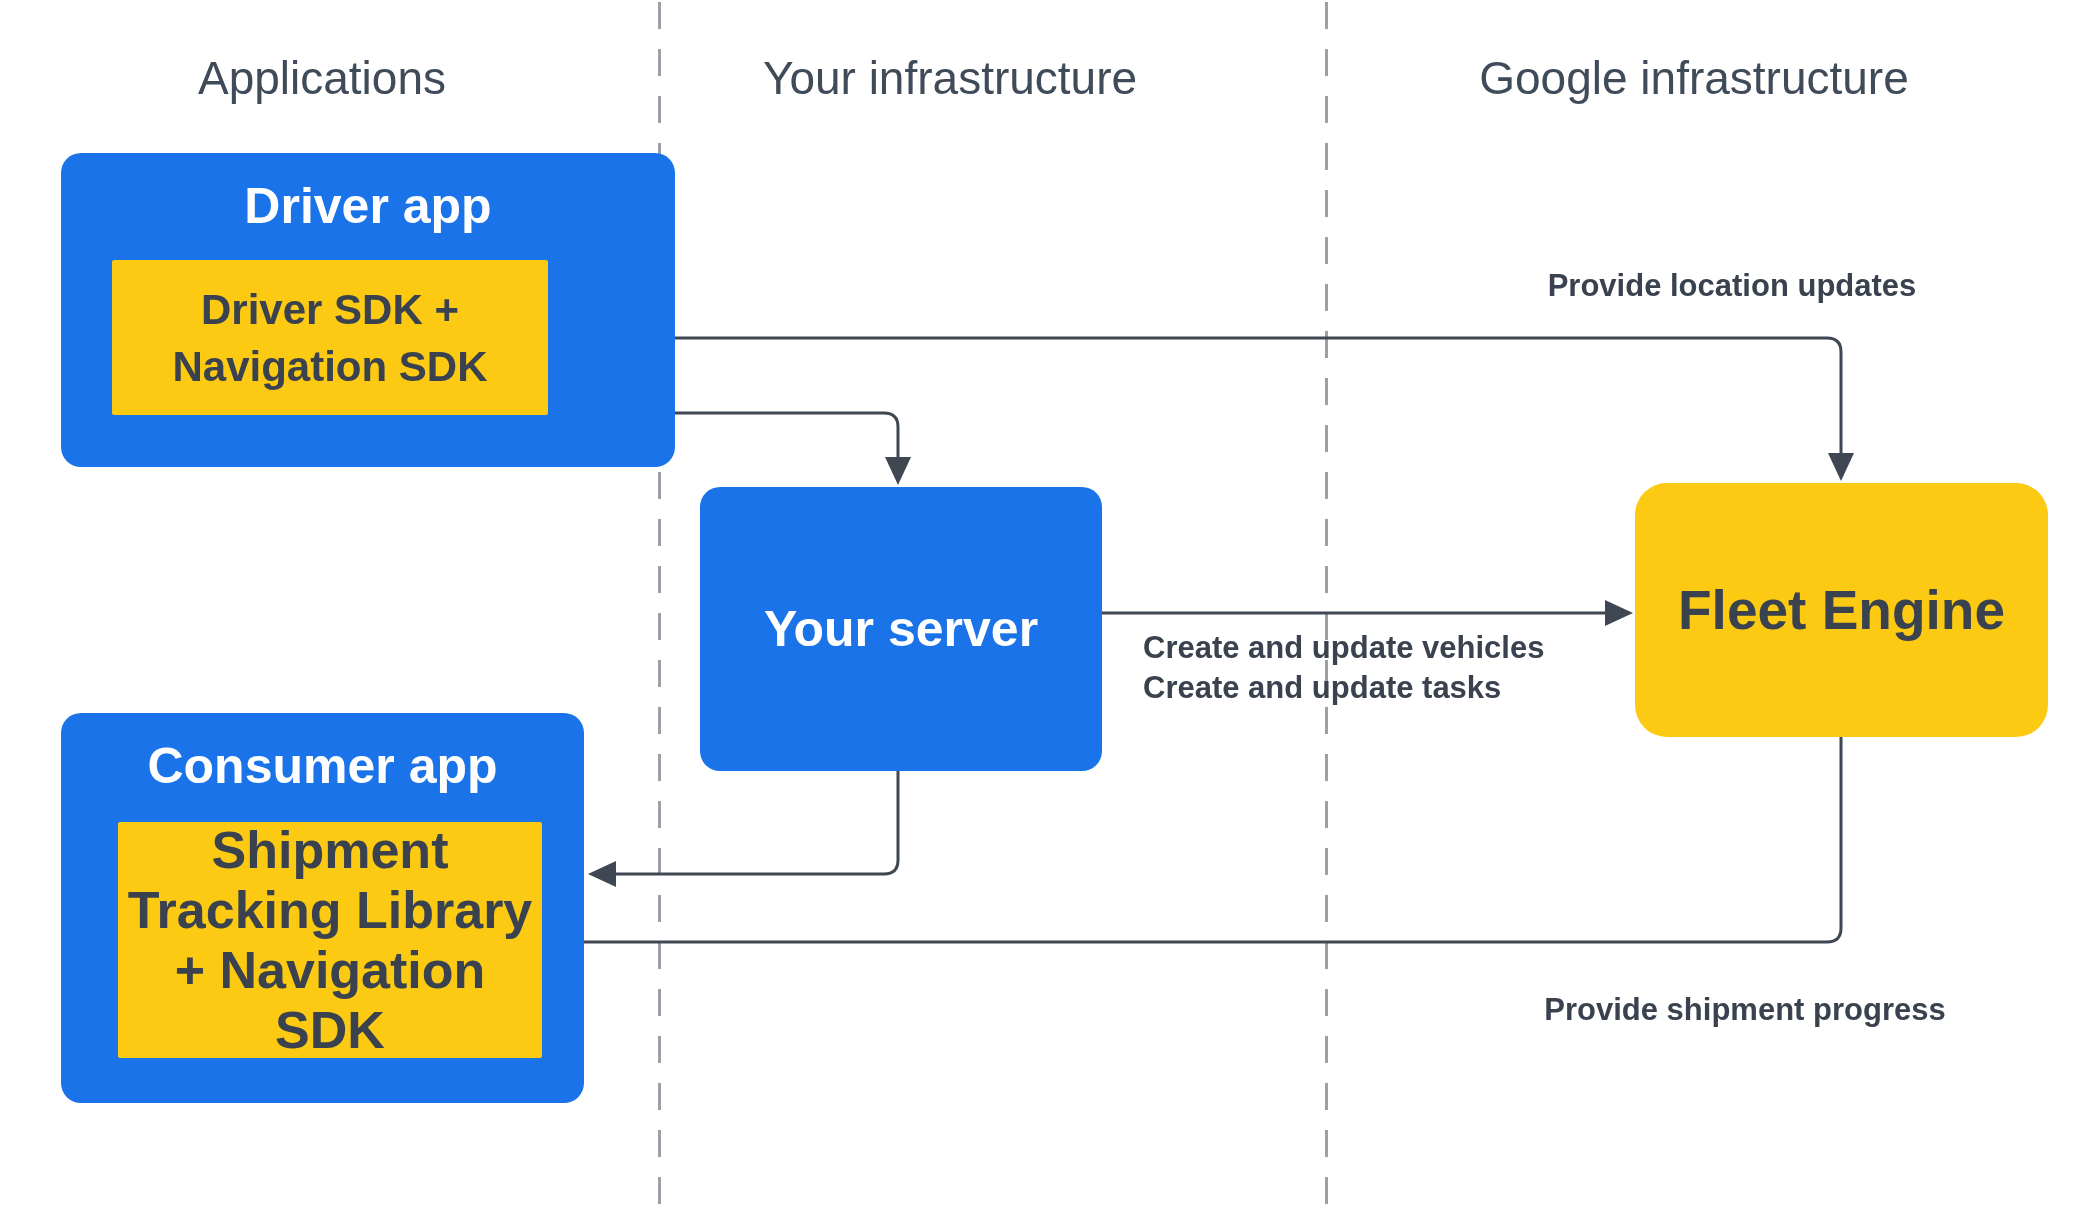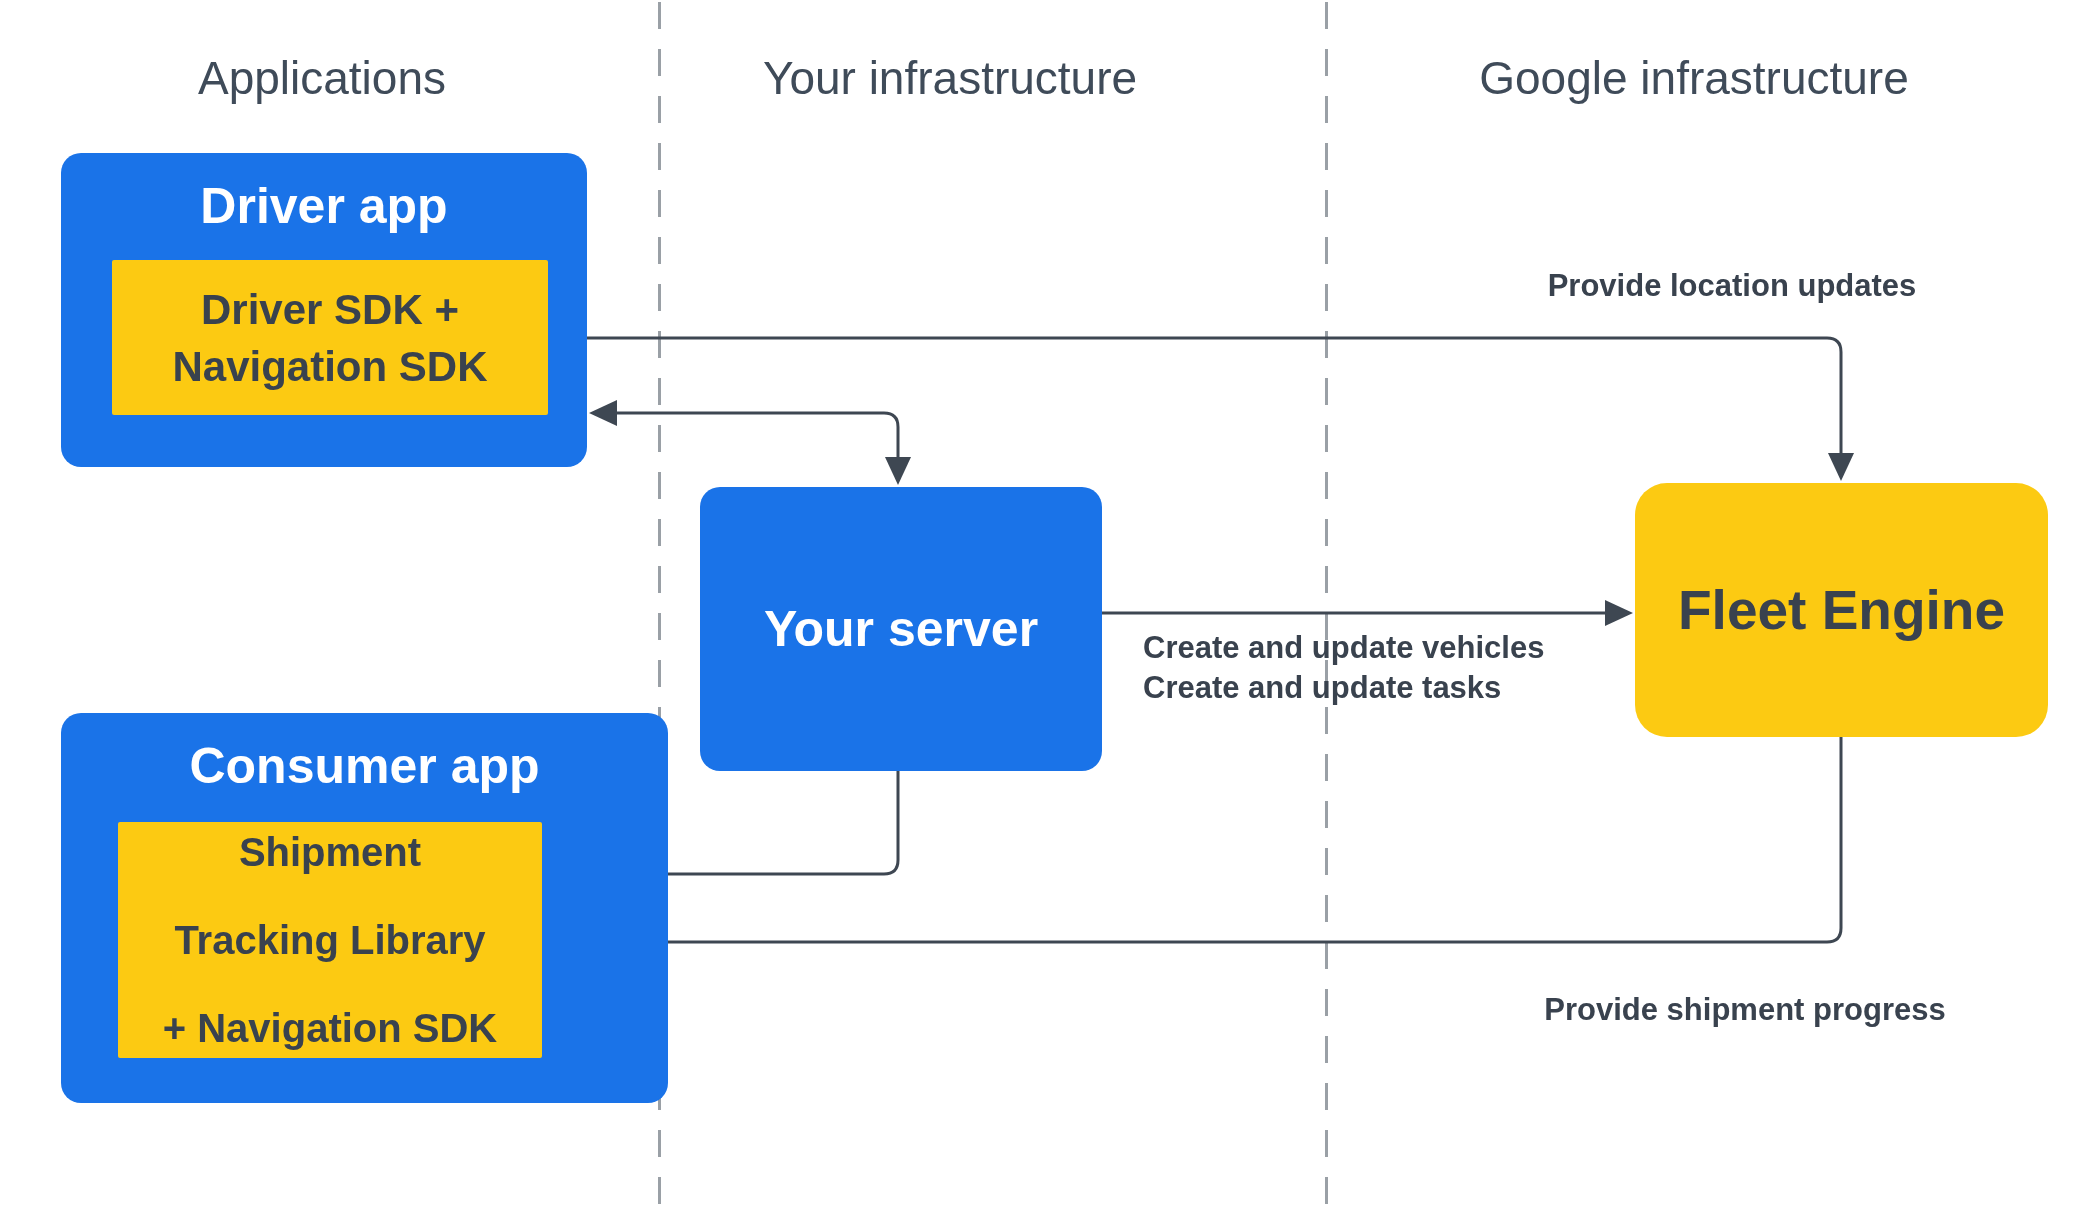--- a/index.html
+++ b/index.html
@@ -60,24 +60,24 @@
     background:var(--sdk-yellow,#fcca12);
     border-radius:2px;
     display:flex;
     flex-direction:column;
     align-items:center;
     justify-content:center;
     color:var(--text-dark,#39424e);
     font-weight:700;
     text-align:center;
   }
-  #driver-app{left:61px;top:153px;width:526px;height:314px;}
+  #driver-app{left:61px;top:153px;width:614px;height:314px;}
   #driver-sdk{left:51px;top:107px;width:436px;height:155px;font-size:42px;line-height:57px;}
-  #consumer-app{left:61px;top:713px;width:607px;height:390px;}
-  #consumer-sdk{left:57px;top:109px;width:424px;height:236px;font-size:40px;line-height:60px;justify-content:space-between;}
+  #consumer-app{left:61px;top:713px;width:523px;height:390px;}
+  #consumer-sdk{left:57px;top:109px;width:424px;height:236px;font-size:52px;line-height:60px;}
   #your-server{
     left:700px;top:487px;width:402px;height:284px;
     display:flex;align-items:center;justify-content:center;
   }
   #your-server .server-title{
     color:var(--text-on-blue,#ffffff);
     font-weight:700;font-size:50px;white-space:nowrap;
   }
   #fleet-engine{
     position:absolute;

